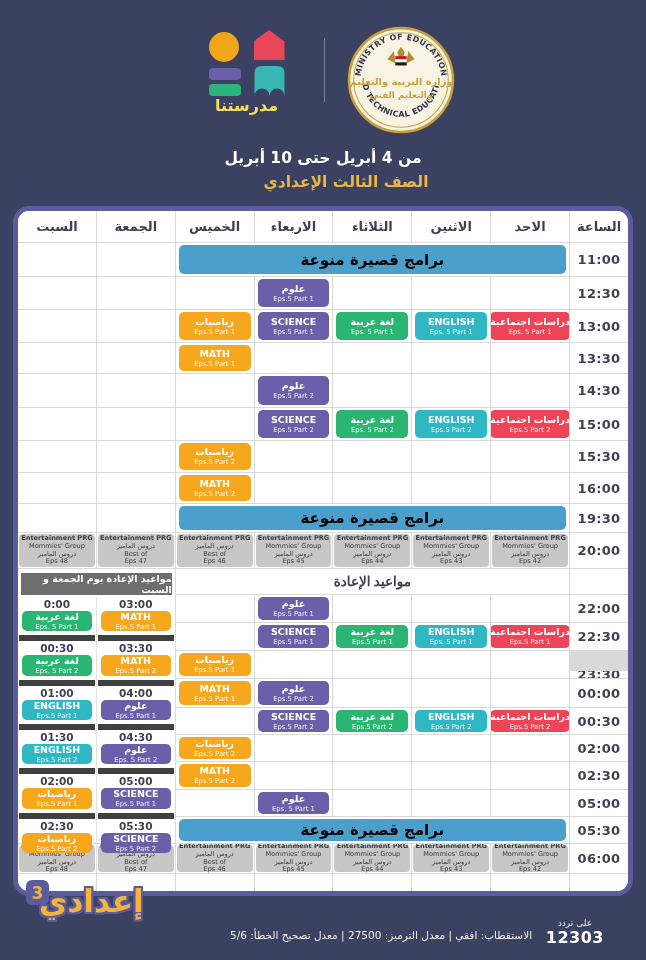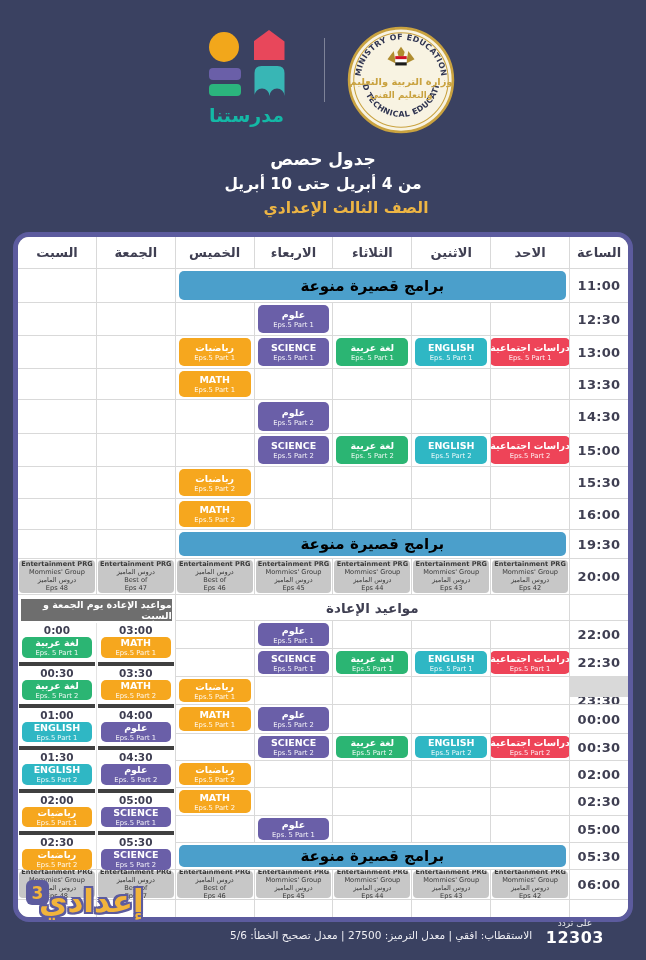--- a/index.html
+++ b/index.html
@@ -11,41 +11,41 @@
   .logos { display:flex; justify-content:center; align-items:flex-start; gap:22px; padding-top:26px; }
   .brand { width:110px; text-align:center; margin-top:4px; }
   .shapes { position:relative; width:76px; height:66px; margin:0 auto; }
   .sh { position:absolute; }
   .sh-circle { left:0; top:2px; width:30px; height:30px; border-radius:50%; background:#F2A71B; }
   .sh-house  { right:0; top:0; width:31px; height:30px; background:#E8475B;
                clip-path:polygon(50% 0,100% 38%,100% 100%,0 100%,0 38%); }
   .sh-pbar   { left:0; top:38px; width:32px; height:12px; border-radius:4px; background:#6A5FA8; }
   .sh-gbar   { left:0; top:54px; width:32px; height:12px; border-radius:4px; background:#2BB57D; }
   .sh-arch   { right:0; top:36px; width:31px; height:30px; }
-  .brand-name { margin-top:8px; font-size:19px; font-weight:bold; color:#14b8a6; }
+  .brand-name { font-size:16px; font-weight:bold; color:#fde047; }
   .logo-divider { width:1px; height:64px; background:rgba(255,255,255,.35); margin-top:12px; }
   .seal { width:108px; height:108px; font-family:"DejaVu Sans",sans-serif; }
 
   
   .titles { text-align:center; margin-top:12px; line-height:1.55; }
   .t1 { color:#FFFFFF; font-size:17px; font-weight:bold; }
   .t2 { color:#FFFFFF; font-size:15.5px; font-weight:bold; }
   .t3 { color:#EDB544; font-size:15.5px; font-weight:bold;padding-left:46px; }
 
   
   .table-wrap { position:relative; width:620px; margin:12px auto 0; background:#FFFFFF;
                 border:5px solid #5C5B9E; border-radius:16px; overflow:hidden; }
   .grid { direction:rtl; display:grid; background:#D9D9D9; gap:1px;
           grid-template-columns:58px repeat(7,1fr);
           grid-template-rows:31px 33px 32px 32px 30px 33px 32px 31px 30px 28px 35px 25px 27px 27px 27px 28px 26px 26px 27px 26px 26px 29px 17px; }
   .cell { background:#FFFFFF; display:flex; align-items:stretch; justify-content:center; overflow:hidden; }
   .hcell { background:#FFFFFF; display:flex; align-items:center; justify-content:center;
            font-size:13px; font-weight:bold; color:#3F3F52; }
   .time { align-items:center; font-size:13px; font-weight:bold; color:#3F3F52; letter-spacing:.3px; }
-  .section { align-items:center; font-size:13.5px; font-weight:bold; color:#3F3F52; }
+  .section { align-items:center; font-size:13.5px; font-weight:bold; color:#3F3F52;font-family:Liberation Serif, serif; }
 
   .banner { flex:1; margin:2px 3px; background:#4B9FCB; border-radius:5px; color:#000000;
             font-size:15px; font-weight:bold; display:flex; align-items:center; justify-content:center; }
 
   .blk { flex:1; margin:2px 3px; border-radius:5px; color:#FFFFFF; display:flex; flex-direction:column;
          align-items:center; justify-content:center; text-align:center; line-height:1.25; }
   .blk-t { font-size:9.5px; font-weight:bold; white-space:nowrap; }
   .blk-s { font-size:6.8px; opacity:.92; white-space:nowrap; }
   .c-red    { background:#EE4458; }
   .c-teal   { background:#2FB7C4; }
@@ -58,21 +58,21 @@
          font-size:6.6px; line-height:1.18; text-align:center; }
   .ent div:first-child { font-weight:bold; }
 
   
   .wpanel { background:#FFFFFF; display:flex; flex-direction:column; }
   .whead { margin:4px 3px 2px; height:22px; background:#6E6E6E; color:#FFFFFF; font-size:9.5px;
            font-weight:bold; display:flex; align-items:center; justify-content:center; }
   .wbody { flex:1; display:flex; direction:rtl; }
   .wcol { flex:1; display:flex; flex-direction:column; padding:0 1px; }
   .wcol:first-child { border-inline-end:1px solid #E3E3E3; }
-  .wentry { flex:1; display:flex; flex-direction:column; border-bottom:4px solid #404040; }
+  .wentry { flex:1; display:flex; flex-direction:column; border-bottom:6px solid #404040; }
   .wentry:last-child { border-bottom:none; }
   .wtime { font-size:10.5px; font-weight:bold; color:#3F3F52; text-align:center; padding-top:1px; }
   .wblk { flex:1; margin:1px 3px 4px; }
 
   
   .badge { position:absolute; left:26px; top:886px; display:flex; direction:ltr; z-index:3; }
   .badge-num { width:23px; height:25px; background:#5C5B9E; color:#F2B43B; border-radius:6px;
                display:flex; align-items:center; justify-content:center; font-size:17px; font-weight:bold;
                margin-top:-6px; margin-right:-10px; z-index:2; }
   .badge-word { font-size:31px; font-weight:bold; color:#F2B43B; line-height:1;
@@ -122,21 +122,20 @@
         <rect x="46.5" y="29" width="11" height="3" fill="#CE1126"></rect>
         <rect x="46.5" y="32" width="11" height="3" fill="#FFFFFF" stroke="#BBB" stroke-width="0.2"></rect>
         <rect x="46.5" y="35" width="11" height="3" fill="#1A1A1A"></rect>
       </g>
       <text x="52" y="57" text-anchor="middle" font-size="9.5" font-weight="bold" fill="#C9A23F">وزارة التربية والتعليم</text>
       <text x="52" y="69" text-anchor="middle" font-size="8.5" font-weight="bold" fill="#C9A23F">والتعليم الفني</text>
     </svg>
   </div>
 
   <div class="titles" dir="rtl">
-    <div class="t1">جدول حصص</div>
     <div class="t2">من 4 أبريل حتى 10 أبريل</div>
     <div class="t3">الصف الثالث الإعدادي</div>
   </div>
 
   <div class="table-wrap">
     <div class="grid" id="grid">
         <div class="hcell" style="grid-area: 1 / 1;">الساعة</div>
         <div class="hcell" style="grid-area: 1 / 2;">الاحد</div>
         <div class="hcell" style="grid-area: 1 / 3;">الاثنين</div>
         <div class="hcell" style="grid-area: 1 / 4;">الثلاثاء</div>

